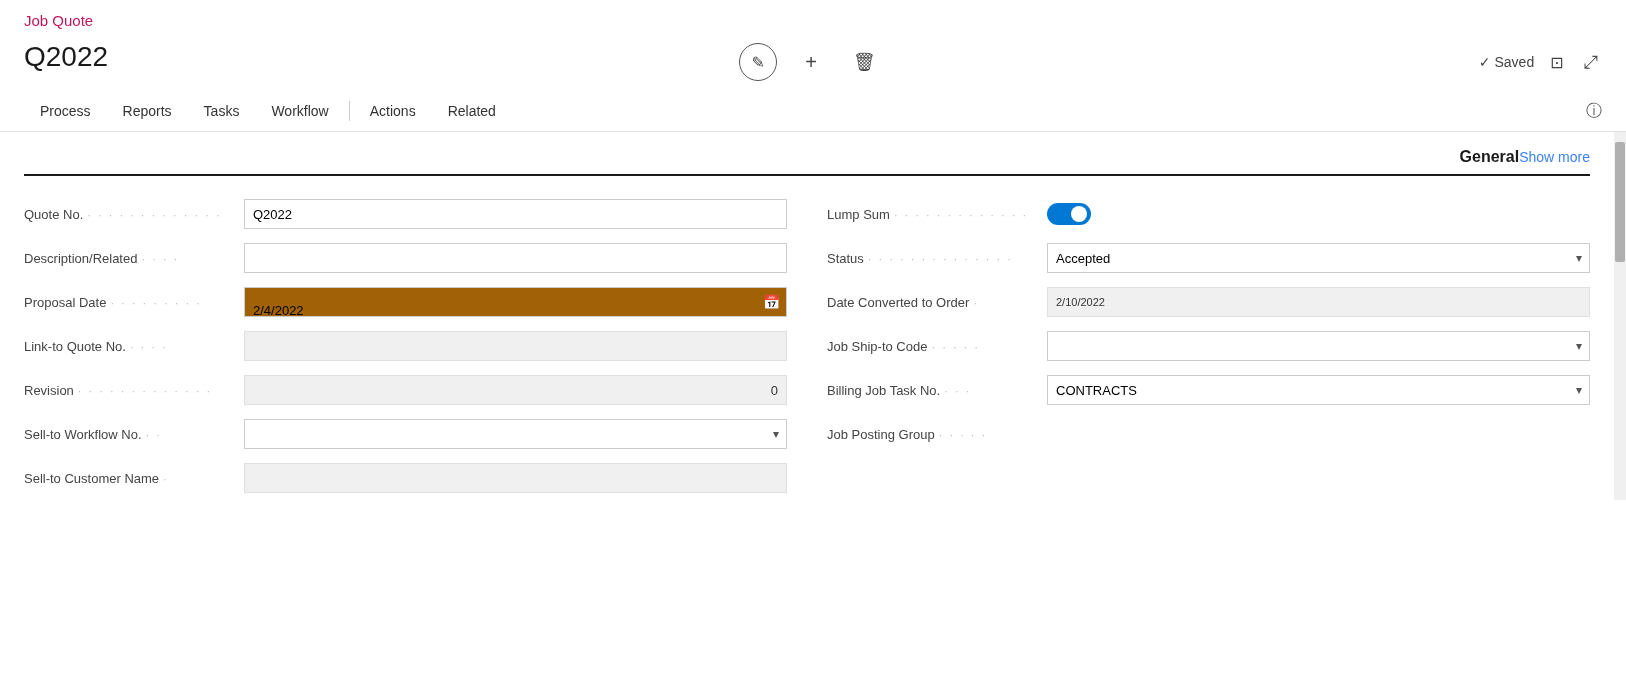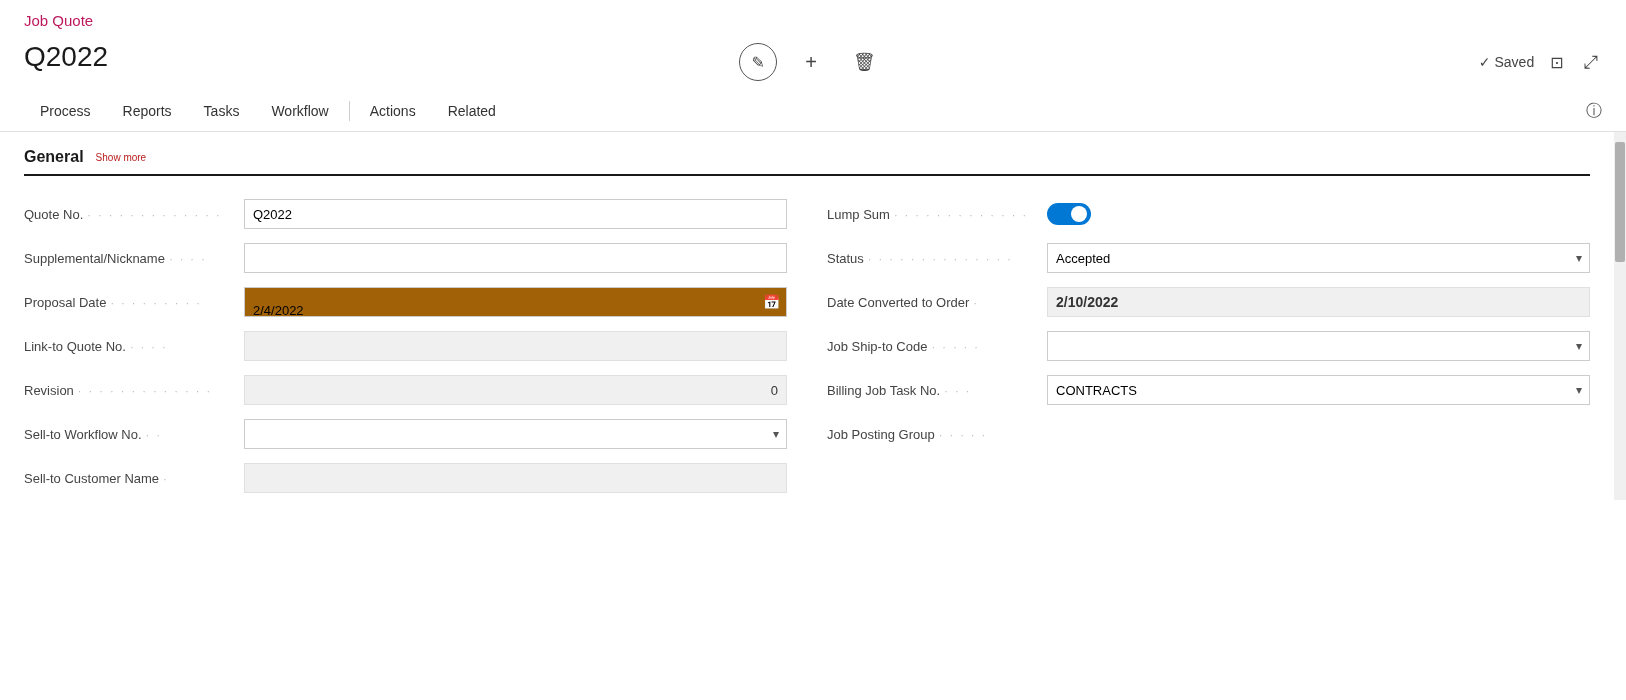--- a/index.html
+++ b/index.html
@@ -18,23 +18,23 @@
     .nav-bar { display: flex; align-items: center; padding: 0 24px; border-bottom: 1px solid #e0e0e0; }
     .nav-item { padding: 12px 16px; font-size: 14px; color: #333; cursor: pointer; text-decoration: none; white-space: nowrap; }
     .nav-divider { width: 1px; height: 20px; background: #ccc; margin: 0 4px; }
     .nav-item-info { margin-left: auto; font-size: 16px; color: #555; cursor: pointer; }
 
     .scrollbar-area { display: flex; }
     .main-content { flex: 1; padding: 0 24px; overflow-y: auto; }
     .scrollbar { width: 12px; background: #f0f0f0; position: relative; }
     .scrollbar-thumb { width: 10px; height: 120px; background: #b0b0b0; position: absolute; top: 10px; left: 1px; border-radius: 2px; }
 
-    .section-header { display: flex; align-items: center; justify-content: flex-start; padding: 16px 0 8px 0; border-bottom: 2px solid #1a1a1a; margin-bottom: 16px; }
+    .section-header { display: flex; align-items: center; justify-content: flex-end; padding: 16px 0 8px 0; border-bottom: 2px solid #1a1a1a; margin-bottom: 16px; }
     .section-title { font-size: 16px; font-weight: 700; }
-    .show-more { font-size: 10px; color: #b91c1c; cursor: pointer; margin-left: 12px; }
+    .show-more { font-size: 14px; color: #3b82f6; cursor: pointer; }
 
     .form-grid { display: grid; grid-template-columns: 1fr 1fr; gap: 1px 40px; }
     .form-column { display: flex; flex-direction: column; }
 
     .form-row { display: flex; align-items: center; min-height: 44px; padding: 4px 0; }
     .field-label { flex: 0 0 220px; color: #444; font-size: 13px; white-space: nowrap; overflow: hidden; }
     .field-label::after { content: ''; display: inline-block; }
     .label-dots { color: #bbb; font-size: 11px; letter-spacing: 2px; margin: 0 4px; }
     .field-control { flex: 1; }
 
@@ -50,21 +50,21 @@
     .select-wrapper { position: relative; border-radius: 8px; }
     .select-wrapper::after { content: '▾'; position: absolute; right: 8px; top: 50%; transform: translateY(-50%); font-size: 12px; color: #555; pointer-events: none; }
 
     .toggle { position: relative; display: inline-block; width: 44px; height: 22px; }
     .toggle input { opacity: 0; width: 0; height: 0; }
     .toggle-slider { position: absolute; top: 0; left: 0; right: 0; bottom: 0; background: #0078d4; border-radius: 11px; cursor: pointer; }
     .toggle-slider::before { content: ''; position: absolute; height: 16px; width: 16px; left: 24px; bottom: 3px; background: #fff; border-radius: 50%; transition: 0.2s; }
     .toggle-slider.off { background: #ccc; }
     .toggle-slider.off::before { left: 4px; }
 
-    .field-value-readonly { width: 100%; height: 30px; background: #f0f0f0; border: 1px solid #e0e0e0; padding: 0 8px; font-size: 14px; display: flex; align-items: center; color: #333; font-weight: bold; }
+    .field-value-readonly { width: 100%; height: 30px; background: #f0f0f0; border: 1px solid #e0e0e0; padding: 0 8px; font-size: 11px; display: flex; align-items: center; color: #333; }
 
     .label-row { display: flex; align-items: baseline; flex: 0 0 220px; }
     .label-text { font-size: 13px; color: #444; }
   </style>
 </head>
 <body>
 
 <div class="header">
   <div class="app-title">Job Quote</div>
   <div style="display: flex; align-items: center; padding: 8px 0;">
@@ -114,21 +114,21 @@
             <span class="label-text">Quote No.</span>
             <span class="label-dots"> · · · · · · · · · · · · · </span>
           </div>
           <div class="field-control">
             <input type="text" class="field-input" value="Q2022" style="">
           </div>
         </div>
 
         <div class="form-row">
           <div class="label-row field-label">
-            <span class="label-text">Supplemental/Nickname</span>
+            <span class="label-text">Description/Related</span>
             <span class="label-dots"> · · · · </span>
           </div>
           <div class="field-control">
             <input type="text" class="field-input" value="" style="">
           </div>
         </div>
 
         <div class="form-row">
           <div class="label-row field-label">
             <span class="label-text">Proposal Date</span>

